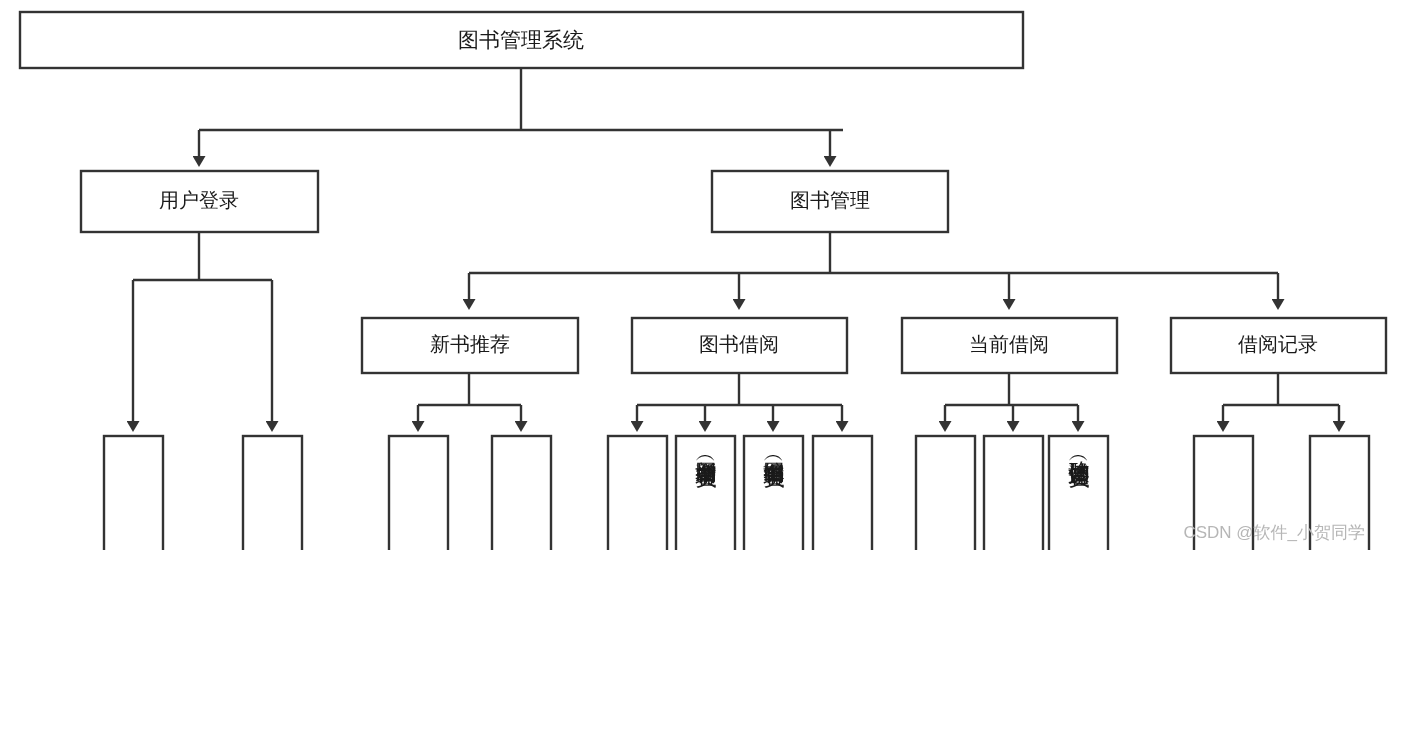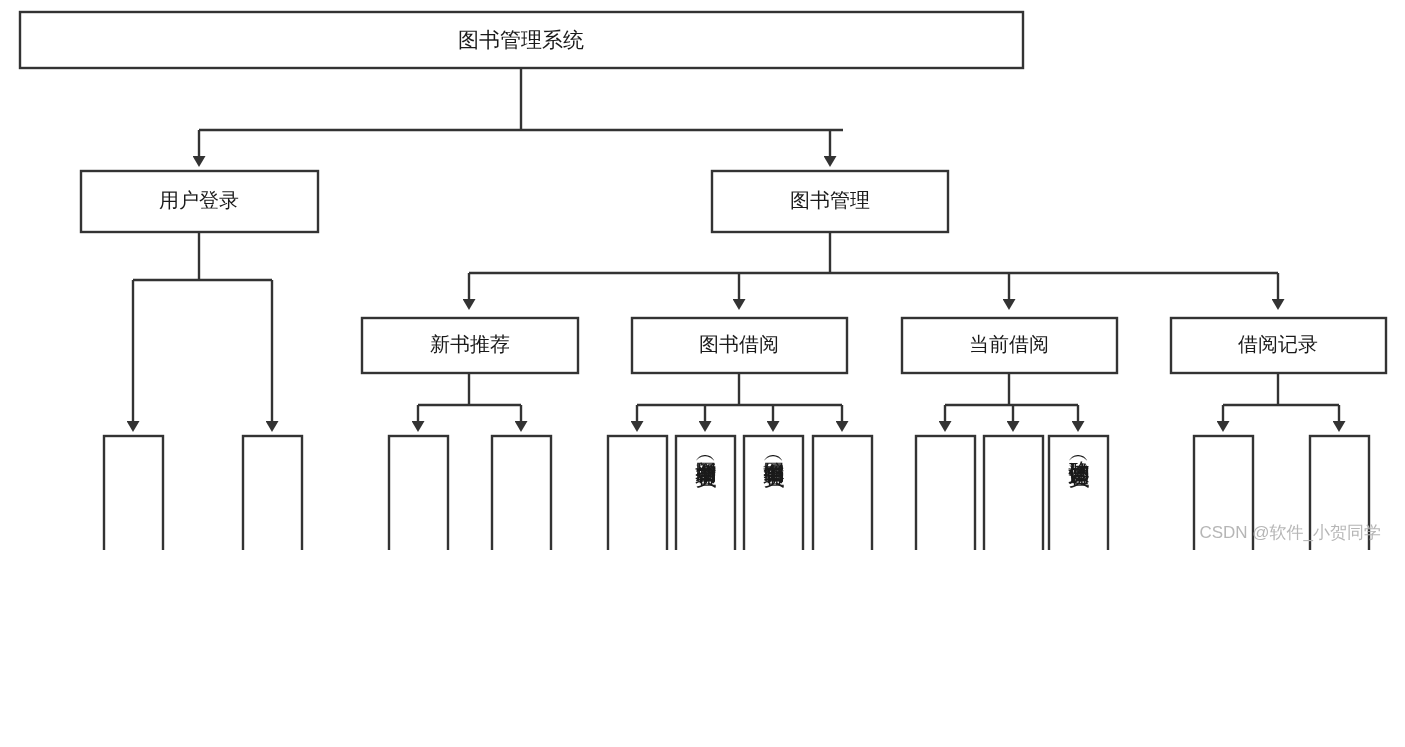--- a/index.html
+++ b/index.html
@@ -69,21 +69,21 @@
     justify-content: flex-start;
     white-space: nowrap;
     pointer-events: none;
     user-select: none;
   }
   .leaf-label.center {
     justify-content: center;
   }
   .watermark {
     position: absolute;
-    right: 24px;
+    right: 40px;
     bottom: 6px;
     font-family: "Liberation Sans", "DejaVu Sans", sans-serif;
     font-size: 17px;
     color: #b6b6b6;
     white-space: nowrap;
     user-select: none;
   }
 </style>
 </head>
 <body>

